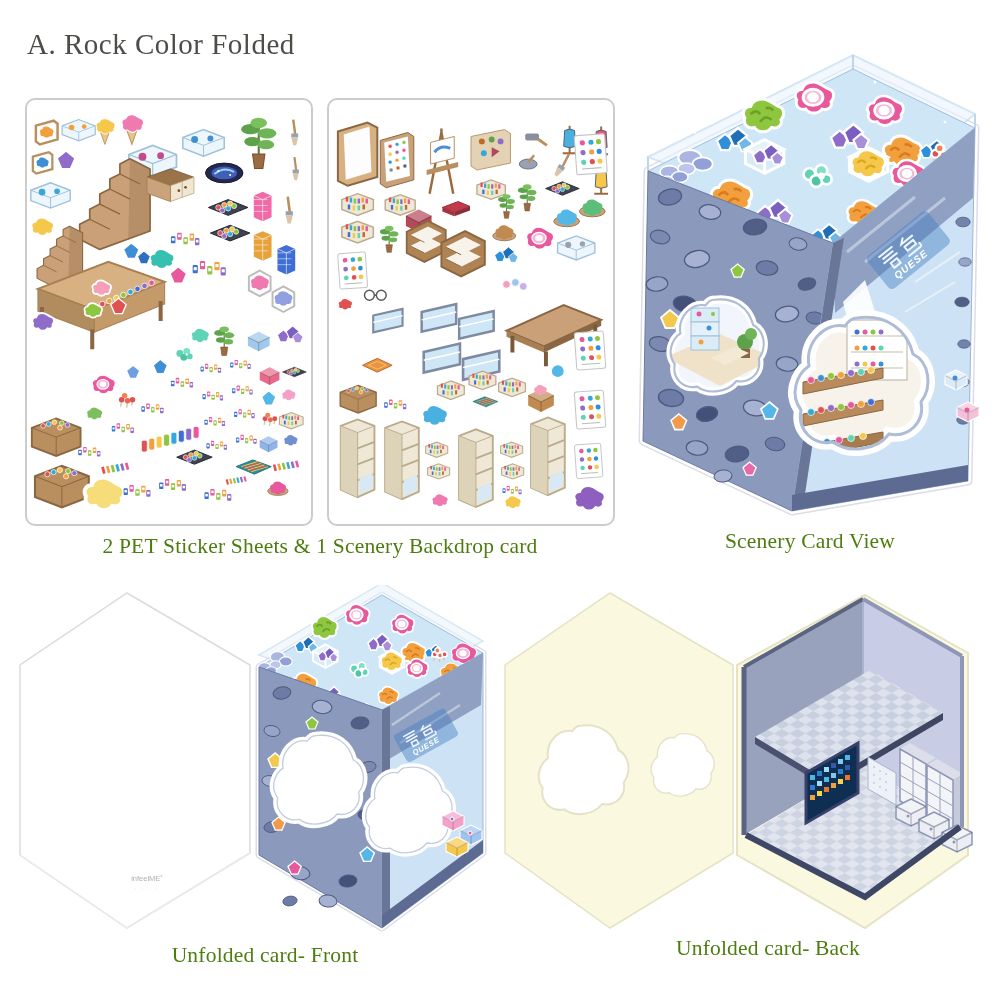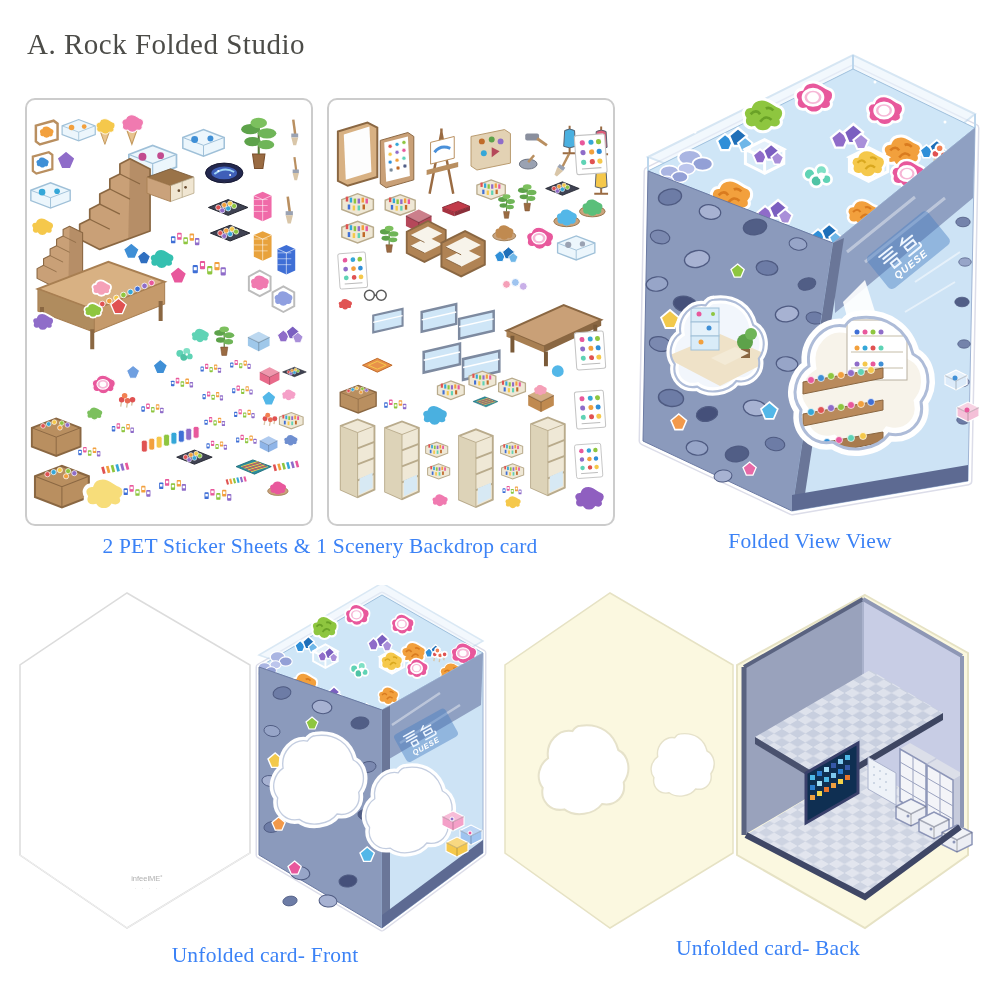--- a/index.html
+++ b/index.html
@@ -4,21 +4,21 @@
 <style>
   html,body{margin:0;padding:0;background:#fff;}
   .canvas{position:relative;width:1000px;height:1000px;background:#fff;overflow:hidden;
           font-family:"Liberation Serif",serif;}
   .page-title{position:absolute;left:27px;top:28px;font-size:29px;font-weight:400;
               color:#4c4c48;letter-spacing:.5px;margin:0;}
   .sheet{position:absolute;top:98px;width:284px;height:424px;border:2px solid #cccccc;
          border-radius:10px;background:#fff;}
   .sheet.s1{left:25px;}
   .sheet.s2{left:327px;}
-  .cap{position:absolute;color:#3b82f6;font-size:21.5px;letter-spacing:.2px;text-align:center;}
+  .cap{position:absolute;color:#4d7c0f;font-size:21.5px;letter-spacing:.2px;text-align:center;}
   .cap-sheets{left:25px;top:534px;width:590px;}
   .cap-scene{left:630px;top:528px;width:360px;line-height:26px;}
   .cap-front{left:20px;top:936px;width:490px;margin-top:7px;}
   .cap-back{left:528px;top:936px;width:480px;}
   svg{display:block;}
   .abs{position:absolute;}
 </style>
 </head>
 <body>
 
@@ -393,21 +393,21 @@
     <use href="#shroomR" transform="translate(312,92) scale(1.4)"></use>
     <use href="#crysP" transform="translate(142,148) scale(1.5)"></use>
     <use href="#brainO" transform="translate(232,148) scale(1.5)"></use>
     <use href="#crysT" transform="translate(150,170) scale(1.3)"></use>
     <use href="#crysB" transform="translate(196,172) scale(1.3)"></use>
   </g>
   <g id="coralG2"></g>
 </defs>
 </svg>
 
-<h1 class="page-title">A. Rock Folded Studio</h1>
+<h1 class="page-title">A. Rock Color Folded</h1>
 
 <div class="sheet s1">
 <svg width="284" height="424" viewBox="0 0 288 424">
   <g>
     <use href="#framePic" fill="#f2a03d" transform="translate(8,18)"></use>
     <use href="#glassCase" fill="#f2a03d" transform="translate(34,16) scale(.8)"></use>
     <use href="#icecone" fill="#f5c84b" transform="translate(70,16)" stroke="#fff"></use>
     <use href="#icecone" fill="#f07ab0" transform="translate(96,12) scale(1.15)" stroke="#fff"></use>
     <use href="#glassCase" fill="#c24b8f" transform="translate(101,42) scale(1.15)"></use>
     <use href="#glassCase" fill="#3f8fd6" transform="translate(156,26)"></use>
@@ -716,21 +716,21 @@
 
     <use href="#mbox" fill="#dcebfa" stroke="#fff" transform="translate(330,318) scale(1.1)"></use>
     <use href="#mbox" fill="#f4c0d8" stroke="#fff" transform="translate(342,350) scale(1.1)"></use>
     <circle cx="340" cy="326" r="2.5" fill="#3f8fd6"></circle>
         <circle cx="352" cy="358" r="2.5" fill="#e8589c"></circle>
   </g>
 </svg>
 
 <div class="cap cap-sheets">2 PET Sticker Sheets &amp; 1 Scenery Backdrop card</div>
 <div class="cap cap-scene">
-  <div>Folded View View</div>
+  <div>Scenery Card View</div>
 </div>
 
 <svg class="abs" style="left:10px;top:585px" width="500" height="355" viewBox="0 0 500 355">
 
   <path d="M117 8 L240 80 L240 268 L117 343 L10 270 L10 80 Z" fill="#fff" stroke="#dcdcdc" stroke-width="1.5"></path>
   <path d="M117 343 L10 270 M117 343 L240 268" stroke="#f0f0f0" stroke-width="1"></path>
   <text x="137" y="296" text-anchor="middle" font-family="Liberation Sans, sans-serif" font-size="7.5" fill="#b0b0b0">infeelME˚</text>
   <text x="137" y="305" text-anchor="middle" font-family="Liberation Sans, sans-serif" font-size="5" letter-spacing="2" fill="#c4c4c4">· · · ·</text>
 
   <path d="M248 80 L248 270" stroke="#9aa0b8" stroke-width="1.5" stroke-dasharray="5 4"></path>

